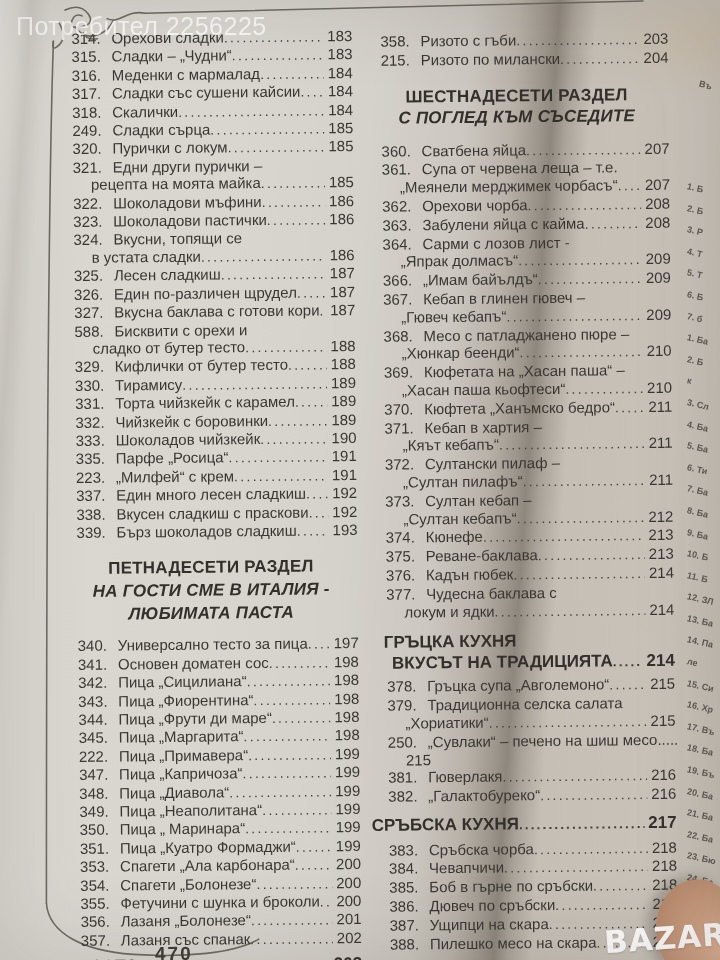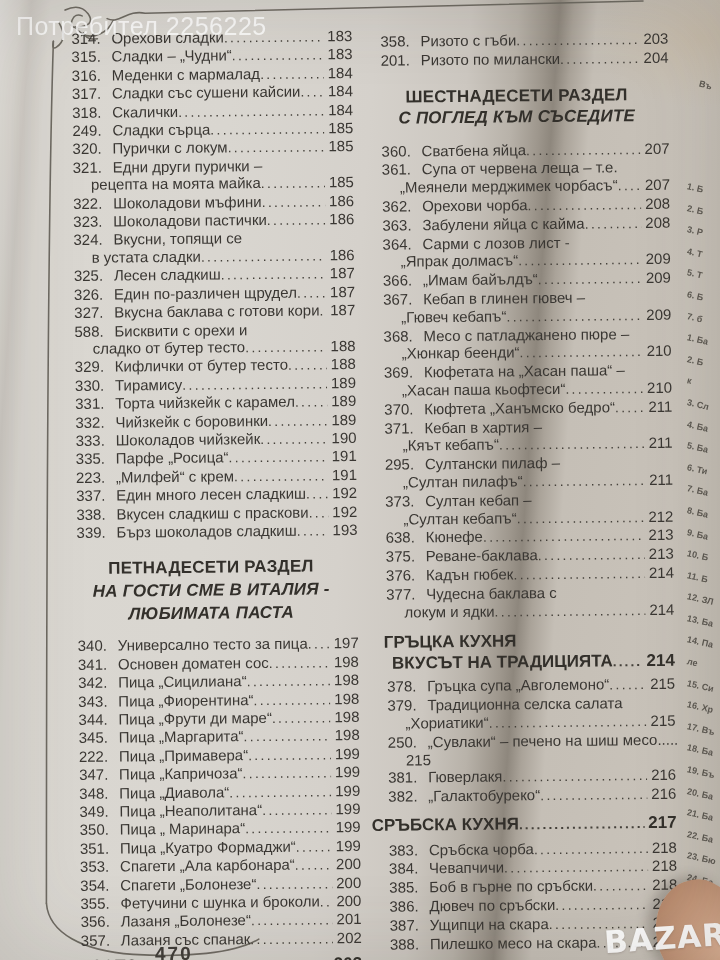--- a/index.html
+++ b/index.html
@@ -475,21 +475,21 @@
         <div class="e">
           <div class="ln">
             <span class="num">358.</span>
             <span class="tt">Ризото с гъби</span>
             <span class="leader"></span>
             <span class="pg">203</span>
           </div>
         </div>
         <div class="e">
           <div class="ln">
-            <span class="num">201.</span>
+            <span class="num">215.</span>
             <span class="tt">Ризото по милански</span>
             <span class="leader"></span>
             <span class="pg">204</span>
           </div>
         </div>
         <div class="sec">
           <div class="l">ШЕСТНАДЕСЕТИ РАЗДЕЛ</div>
           <div class="l">С ПОГЛЕД КЪМ СЪСЕДИТЕ</div>
         </div>
         <div class="e">
@@ -593,21 +593,21 @@
             <span class="tt">Кебап в хартия –</span>
           </div>
           <div class="ln cont">
             <span class="tt">„Кяът кебапъ“</span>
             <span class="leader"></span>
             <span class="pg">211</span>
           </div>
         </div>
         <div class="e">
           <div class="ln">
-            <span class="num">295.</span>
+            <span class="num">372.</span>
             <span class="tt">Султански пилаф –</span>
           </div>
           <div class="ln cont">
             <span class="tt">„Султан пилафъ“</span>
             <span class="leader"></span>
             <span class="pg">211</span>
           </div>
         </div>
         <div class="e">
           <div class="ln">
@@ -615,21 +615,21 @@
             <span class="tt">Султан кебап –</span>
           </div>
           <div class="ln cont">
             <span class="tt">„Султан кебапъ“</span>
             <span class="leader"></span>
             <span class="pg">212</span>
           </div>
         </div>
         <div class="e">
           <div class="ln">
-            <span class="num">638.</span>
+            <span class="num">374.</span>
             <span class="tt">Кюнефе</span>
             <span class="leader"></span>
             <span class="pg">213</span>
           </div>
         </div>
         <div class="e">
           <div class="ln">
             <span class="num">375.</span>
             <span class="tt">Реване-баклава</span>
             <span class="leader"></span>

